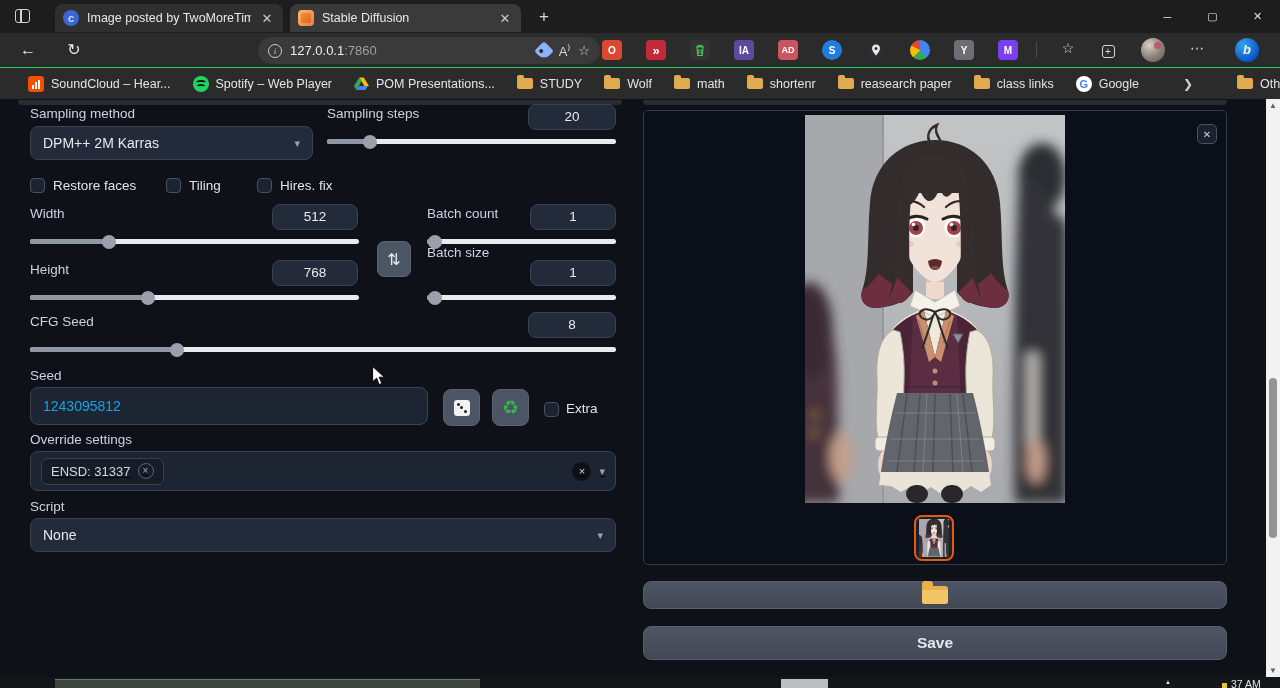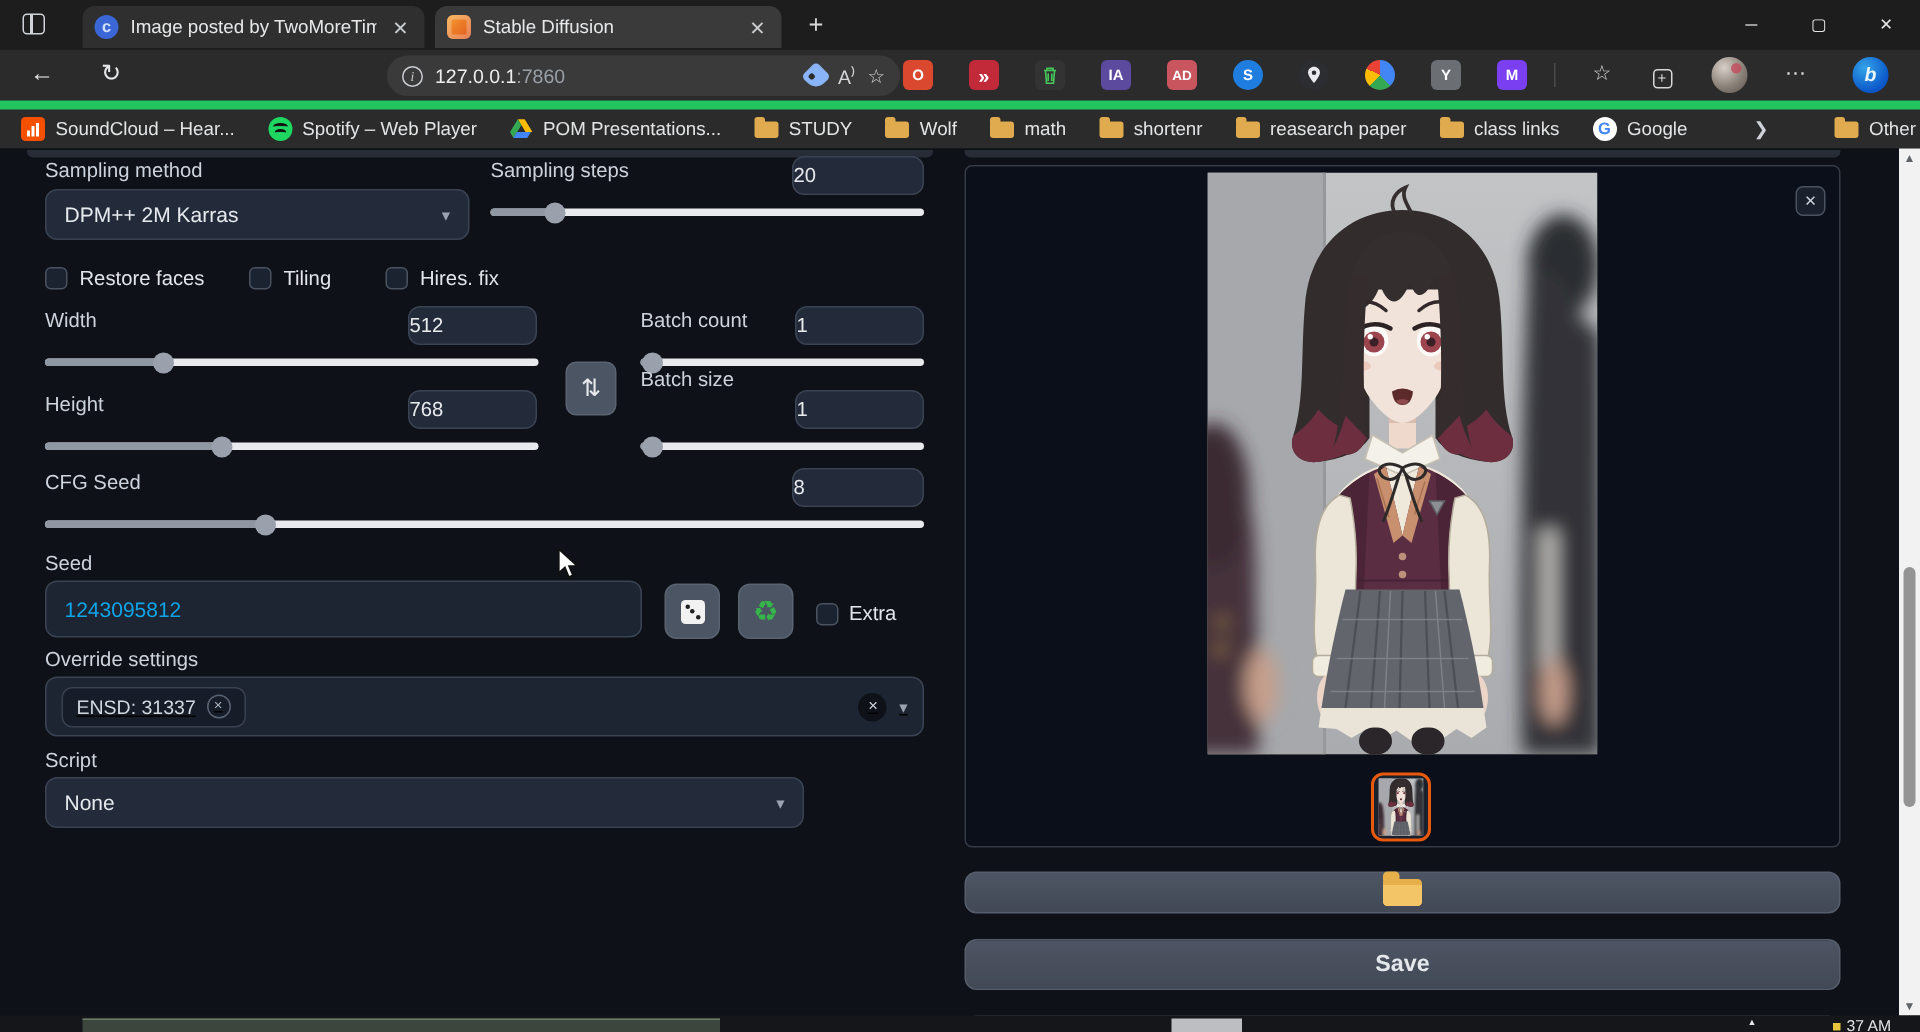--- a/index.html
+++ b/index.html
@@ -31,39 +31,39 @@
   .pill-ic { color:#d4d6d9; font-size:13px; flex:0 0 auto; }
   .tag-ic { width:14px; height:14px; background:#8ab4f8; border-radius:3px 3px 3px 8px; transform:rotate(-45deg); position:relative; flex:0 0 auto;}
   .tag-ic:before { content:""; position:absolute; left:3px; top:3px; width:4px; height:4px; border-radius:50%; background:#2b2b2b; }
   .ext { position:absolute; top:7px; width:20px; height:20px; border-radius:4px; color:#fff; font-size:10px; font-weight:bold; display:flex; align-items:center; justify-content:center; }
   .tb-div { position:absolute; top:9px; width:1px; height:16px; background:#4a4a4a; }
   .tb-ic { position:absolute; top:7px; color:#d6d8da; font-size:14px; width:20px; text-align:center; }
   .avatar { position:absolute; top:5px; width:24px; height:24px; border-radius:50%; background:radial-gradient(circle at 35% 30%, #d8cfc9, #8a8178 55%, #5c554e); overflow:hidden;}
   .avatar:before{content:"";position:absolute;left:13px;top:4px;width:7px;height:7px;border-radius:50%;background:#c24a5a;opacity:.8;}
   .bing { position:absolute; top:5px; width:24px; height:24px; border-radius:50%; background:radial-gradient(circle at 35% 30%, #35a3e8, #0b57c9 70%); color:#eaf6ff; font-weight:bold; font-size:13px; text-align:center; line-height:24px; font-style:italic;}
 
-  .bookmarks { position:absolute; left:0; top:67px; width:1280px; height:32px; background:#2b2b2b; border-top:6px solid #22c55e; display:flex; align-items:center; padding:0 14px; gap:22px; }
+  .bookmarks { position:absolute; left:0; top:67px; width:1280px; height:32px; background:#2b2b2b; border-top:1px solid #22c55e; display:flex; align-items:center; padding:0 28px; gap:22px; }
   .bm { display:flex; align-items:center; gap:7px; color:#e2e4e6; font-size:12.5px; white-space:nowrap; }
   .folder { position:relative; width:16px; height:11px; background:#e0aa4e; border-radius:1.5px 2px 2px 2px; flex:0 0 auto; }
   .folder:before { content:""; position:absolute; left:0; top:-3px; width:7px; height:4px; background:#e0aa4e; border-radius:2px 2px 0 0; }
   .sc-ic { width:16px; height:16px; border-radius:3px; background:#f55000; flex:0 0 auto; display:flex; align-items:flex-end; justify-content:center; gap:1px; padding:3px;}
   .sc-ic i { width:2px; background:#fff; }
   .sp-ic { width:16px; height:16px; border-radius:50%; background:#1ed760; flex:0 0 auto; position:relative;}
   .sp-ic:before{content:"";position:absolute;left:3px;top:4px;width:10px;height:3px;border-top:2px solid #121212;border-radius:50%;}
   .sp-ic:after{content:"";position:absolute;left:4px;top:8px;width:8px;height:3px;border-top:2px solid #121212;border-radius:50%;}
   .g-ic { width:16px; height:16px; border-radius:50%; background:#fff; color:#4285f4; font-weight:bold; font-size:11px; text-align:center; line-height:16px; flex:0 0 auto;}
   .bm-spring { flex:1; }
   .bm-chev { color:#cfd2d6; font-size:12px; }
   .bm-div { width:1px; height:18px; background:#4a4a4a; }
 
   
   .page { position:absolute; left:0; top:99px; width:1280px; height:589px; background:#0e1117; }
   .remnant { position:absolute; height:5px; top:1px; background:#272c37; border-radius:0 0 4px 4px; }
   .lbl { position:absolute; color:#cdd3dc; font-size:13.5px; }
-  .valbox { position:absolute; width:88px; height:26px; background:#232a39; border:1px solid #3a4354; border-radius:8px; color:#e8eaee; font-size:13.5px; line-height:24px; }
+  .valbox { position:absolute; width:88px; height:26px; background:#232a39; border:1px solid #3a4354; border-radius:8px; color:#e8eaee; font-size:13.5px; text-align:center; line-height:24px; }
   .dd { position:absolute; background:#232a39; border:1px solid #3a4354; border-radius:8px; color:#e6e9ee; font-size:14px; display:flex; align-items:center; padding:0 12px; }
   .dd .caret { margin-left:auto; color:#9aa3b2; font-size:11px; }
   .slider { position:absolute; height:5px; border-radius:3px; background:#e8eaed; }
   .sfill { position:absolute; left:0; top:0; height:5px; border-radius:3px; background:#8f97a3; }
   .sthumb { position:absolute; top:-4.5px; width:14px; height:14px; border-radius:50%; background:#9aa1ac; }
   .cb { position:absolute; width:15px; height:15px; border:1px solid #4a5260; border-radius:4px; background:#1c2330; }
   .swapbtn { position:absolute; left:377px; top:142px; width:34px; height:36px; background:#4b5563; border:1px solid #5a6372; border-radius:7px; color:#e8eaee; font-size:16px; display:flex; align-items:center; justify-content:center; }
   .seed-input { position:absolute; left:30px; top:288px; width:398px; height:38px; background:#1e2532; border:1px solid #3a4354; border-radius:8px; color:#0ea5e9; font-size:14px; line-height:36px; padding:0 12px; }
   .minibtn { position:absolute; top:290px; width:37px; height:37px; background:#4b5563; border:1px solid #5a6372; border-radius:8px; display:flex; align-items:center; justify-content:center; }
   .die { position:relative; width:16px; height:16px; background:#f2f2f2; border-radius:3px; }
@@ -295,21 +295,21 @@
     <div class="override-box">
       <div class="chip">
         <span>ENSD: 31337</span>
         <span class="chip-x">×</span>
       </div>
       <span class="ov-clear">×</span>
       <span class="ov-caret">▾</span>
     </div>
 
     <div class="lbl" style="left:30px;top:400px">Script</div>
-    <div class="dd" style="left:30px;top:419px;width:506px;height:34px">
+    <div class="dd" style="left:30px;top:419px;width:586px;height:34px">
       <span>None</span>
       <span class="caret">▾</span>
     </div>
 
     <div class="gallery">
       <div class="artwork">
         <svg width="260" height="388" viewBox="0 0 260 388">
           <defs>
             <filter id="b6" x="-40%" y="-40%" width="180%" height="180%">
                 <feGaussianBlur stdDeviation="6"></feGaussianBlur>

